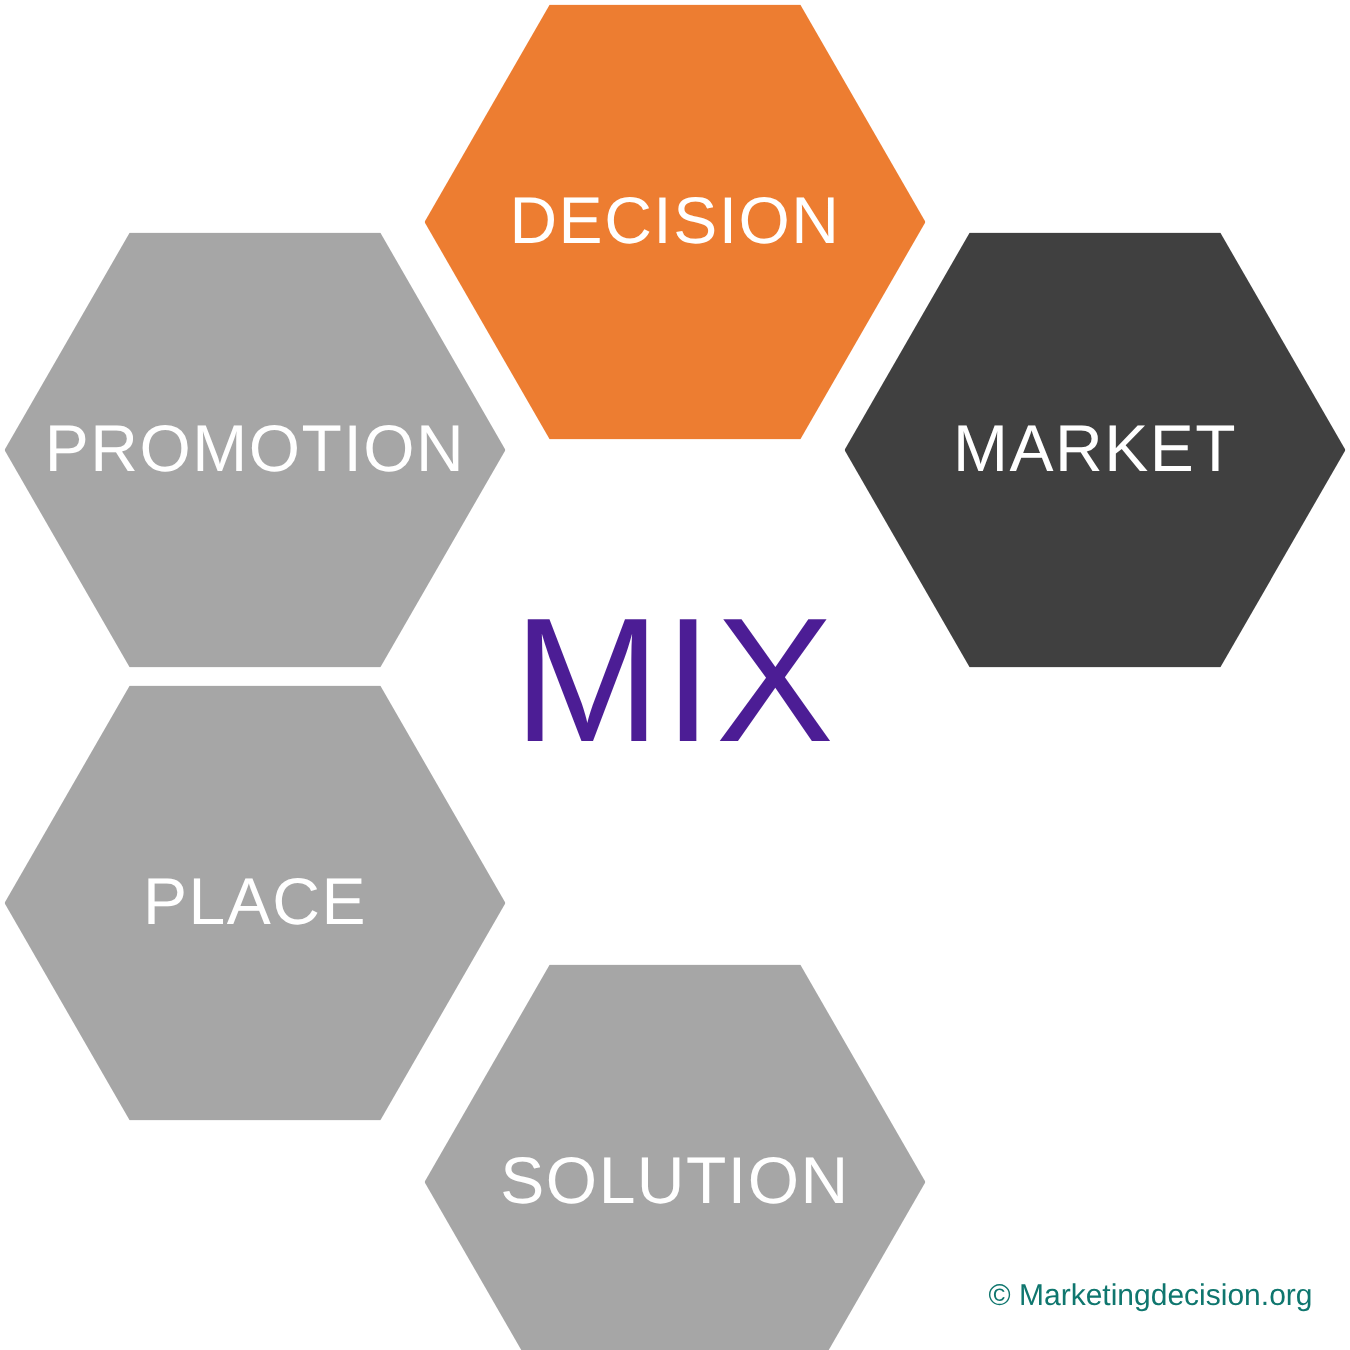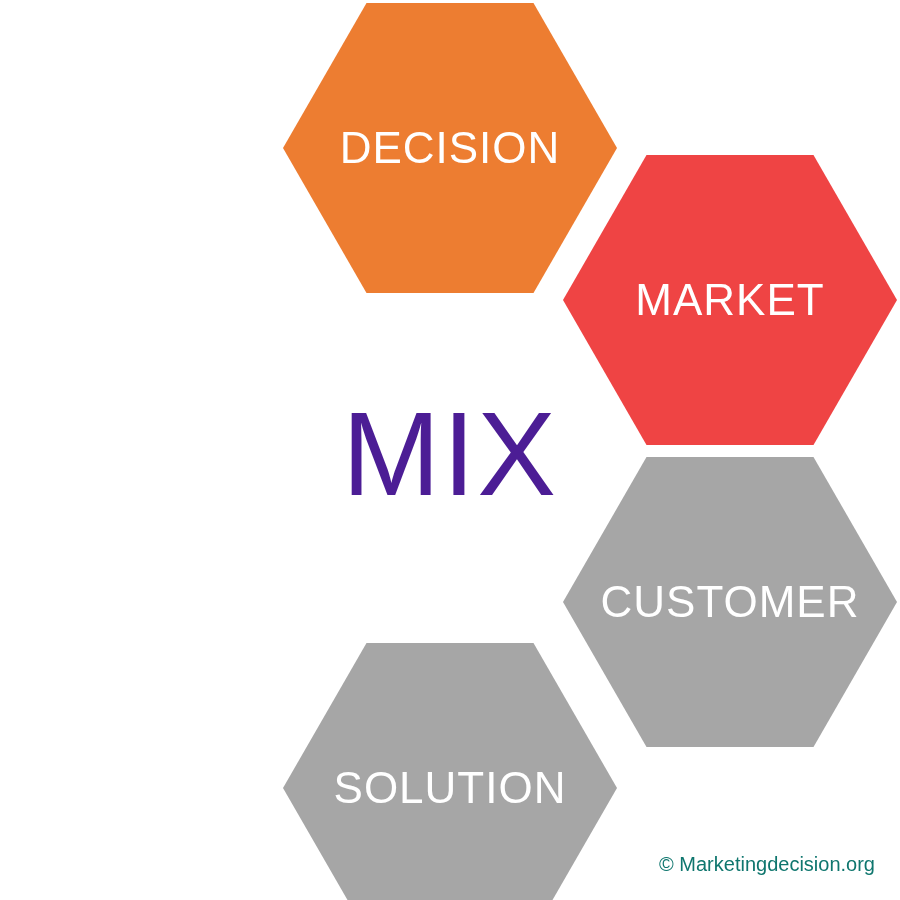--- a/index.html
+++ b/index.html
@@ -59,29 +59,32 @@
 </style>
 </head>
 <body>
 
 <div class="canvas">
 
   <div class="hex hex-decision" style="background: rgb(237, 125, 49);">
     <span class="hex-label">DECISION</span>
   </div>
 
+  <div class="hex hex-promotion" style="background: rgb(166, 166, 166);">
+    <span class="hex-label">PROMOTION</span>
+  </div>
 
-  <div class="hex hex-market" style="background: #ef4444;">
+  <div class="hex hex-market" style="background: #404040;">
     <span class="hex-label">MARKET</span>
   </div>
 
+  <div class="hex hex-place" style="background: rgb(166, 166, 166);">
+    <span class="hex-label">PLACE</span>
+  </div>
 
-  <div class="hex hex-customer" style="background: rgb(166, 166, 166);">
-    <span class="hex-label">CUSTOMER</span>
-  </div>
 
   <div class="hex hex-solution" style="background: rgb(166, 166, 166);">
     <span class="hex-label">SOLUTION</span>
   </div>
 
   <div class="center-label">MIX</div>
 
   <div class="copyright">© Marketingdecision.org</div>
 
 </div>

